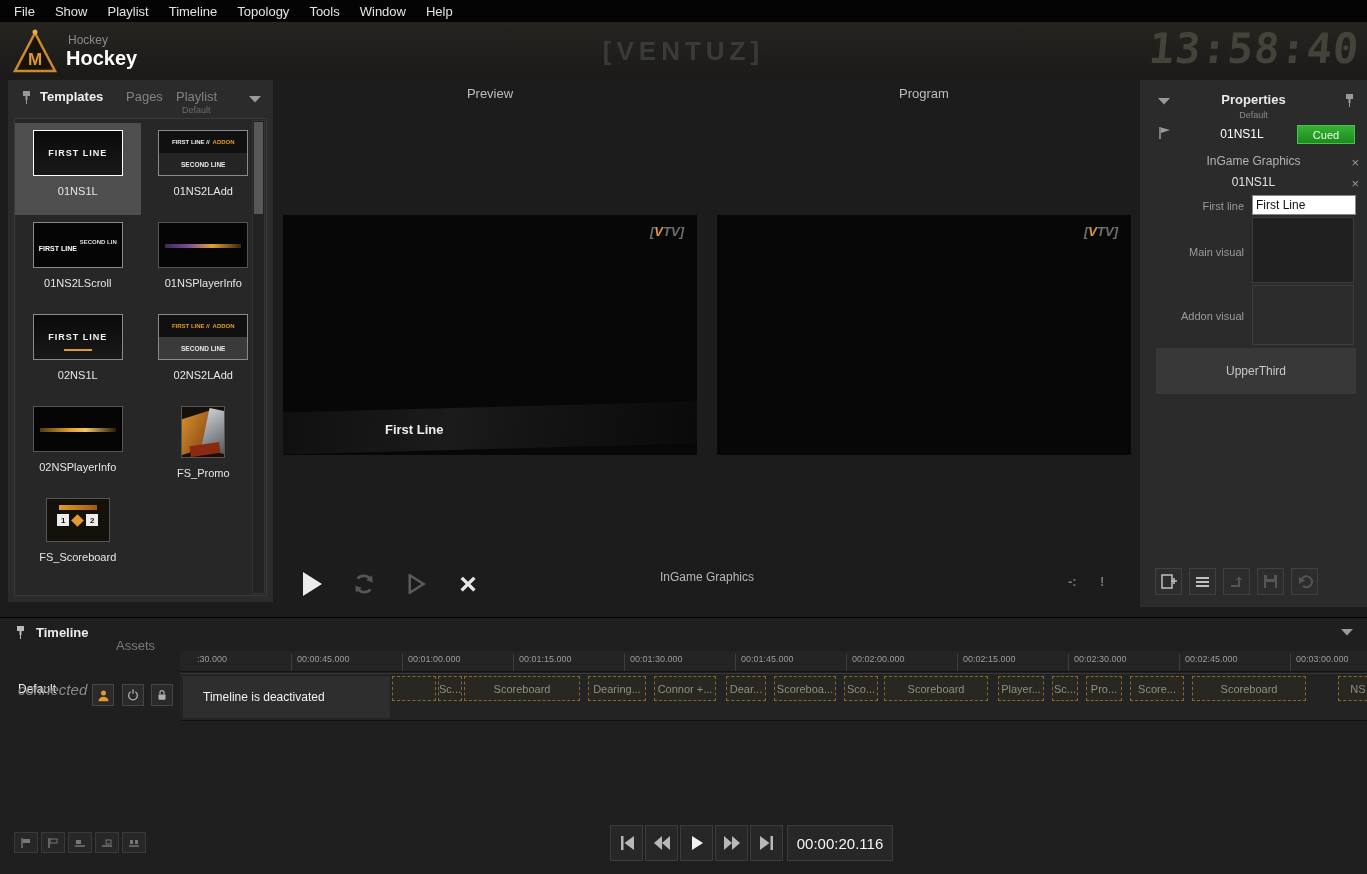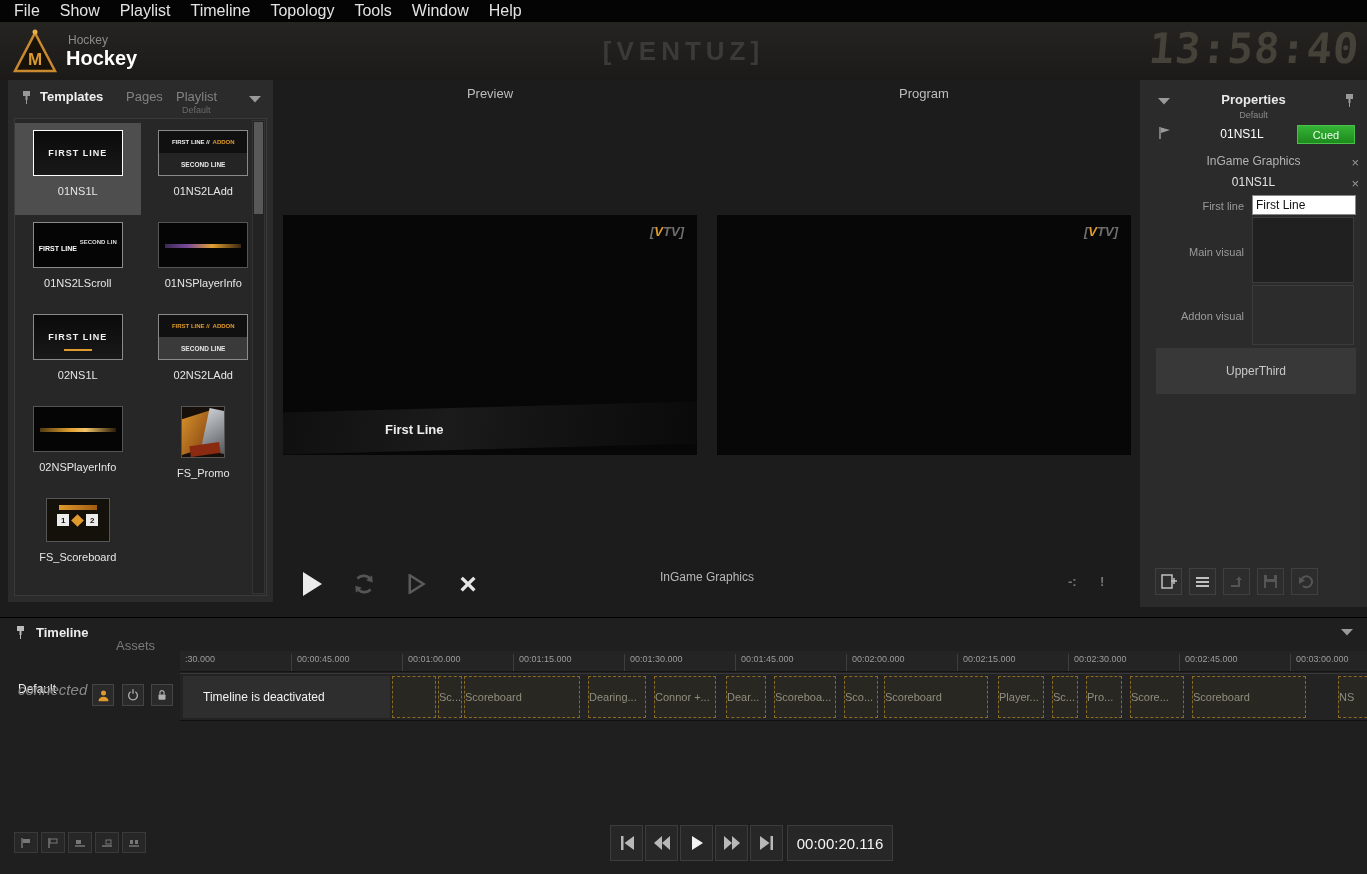--- a/index.html
+++ b/index.html
@@ -2,21 +2,21 @@
 <html><head>
 <meta charset="utf-8">
 <style>
   html,body{margin:0;padding:0;background:#000;}
   .app{position:relative;width:1367px;height:874px;background:#1c1c1c;overflow:hidden;
        font-family:"Liberation Sans",sans-serif;color:#ccc;}
 
   
   .menubar{position:absolute;top:0;left:0;right:0;height:22px;background:#040404;
            display:flex;align-items:center;padding-left:4px;}
-  .menubar span{padding:0 10px;font-size:16px;color:#e3e3e3;cursor:default;}
+  .menubar span{padding:0 10px;font-size:13px;color:#e3e3e3;cursor:default;}
 
   
   .header{position:absolute;top:22px;left:0;right:0;height:58px;
           background:linear-gradient(#262421,#1b1a18);}
   .logo{position:absolute;left:12px;top:5px;}
   .show-small{position:absolute;left:68px;top:11px;font-size:12px;color:#8b8b8b;}
   .show-big{position:absolute;left:66px;top:25px;font-size:20px;font-weight:bold;color:#fff;}
   .watermark{position:absolute;left:0;right:0;top:14px;text-align:center;
              font-size:26px;font-weight:bold;letter-spacing:5px;color:#3a3a38;}
   .clock{position:absolute;right:8px;top:2px;font-family:"DejaVu Sans Mono",monospace;
@@ -119,22 +119,22 @@
       font-size:9px;color:#9c9c9c;white-space:nowrap;}
   .track-head{position:absolute;left:0;top:55px;width:180px;height:48px;}
   .trk-name{position:absolute;left:18px;top:9px;font-size:12px;color:#f0f0f0;}
   .trk-status{position:absolute;left:18px;top:8px;font-size:15px;font-style:italic;color:#8a8a8a;}
   .trk-btn{position:absolute;top:11px;width:22px;height:22px;background:#2a2a2a;border:1px solid #454545;
            display:flex;align-items:center;justify-content:center;cursor:pointer;box-sizing:border-box;}
   .track-body{position:absolute;left:180px;top:55px;width:1187px;height:48px;background:#232323;
               border-top:1px solid #383838;border-bottom:1px solid #101010;box-sizing:border-box;overflow:hidden;}
   .deact{position:absolute;left:3px;top:2px;width:207px;height:42px;background:#2e2e2e;
          display:flex;align-items:center;padding-left:20px;font-size:12px;color:#f2f2f2;box-sizing:border-box;}
-  .clip{position:absolute;top:2px;height:42px;border:1px dashed #8a6a22;background:rgba(130,95,25,0.07);
-        color:#8f8f7e;font-size:11px;display:flex;align-items:center;justify-content:flex-start;
+  .clip{position:absolute;top:2px;height:25px;border:1px dashed #8a6a22;background:rgba(130,95,25,0.07);
+        color:#8f8f7e;font-size:11px;display:flex;align-items:center;justify-content:center;
         overflow:hidden;white-space:nowrap;box-sizing:border-box;cursor:pointer;}
   .tl-tools{position:absolute;left:14px;top:214px;display:flex;gap:3px;}
   .tool-btn{width:24px;height:21px;background:#272727;border:1px solid #3a3a3a;display:flex;
             align-items:center;justify-content:center;cursor:pointer;box-sizing:border-box;}
   .tl-transport{position:absolute;left:610px;top:207px;display:flex;gap:2px;}
   .tp-btn{width:33px;height:36px;background:#272727;border:1px solid #3c3c3c;display:flex;
           align-items:center;justify-content:center;cursor:pointer;box-sizing:border-box;}
   .timecode{width:106px;height:36px;background:#272727;border:1px solid #3c3c3c;display:flex;
             align-items:center;justify-content:center;font-size:15px;color:#f5f5f5;box-sizing:border-box;margin-left:2px;}
 </style>
@@ -394,21 +394,21 @@
         <rect x="4.5" y="6" width="2" height="4" fill="#bbb"></rect>
         <line x1="5.5" y1="10" x2="5.5" y2="14" stroke="#bbb"></line>
       </svg>
     <span class="tl-tab1">Timeline</span>
     <span class="tl-tab2">Assets</span>
     <svg class="pinbtn" style="right:14px;top:11px" width="12" height="7" viewBox="0 0 12 7">
         <polygon points="0,0 12,0 6,6.5" fill="#9a9a9a"></polygon>
       </svg>
 
     <div class="ruler">
-      <span class="rl" style="left:0px;border-left:none">:30.000</span>
+      <span class="rl" style="left:12px;border-left:none">:30.000</span>
       <span class="rl" style="left:111px">00:00:45.000</span>
       <span class="rl" style="left:222px">00:01:00.000</span>
       <span class="rl" style="left:333px">00:01:15.000</span>
       <span class="rl" style="left:444px">00:01:30.000</span>
       <span class="rl" style="left:555px">00:01:45.000</span>
       <span class="rl" style="left:666px">00:02:00.000</span>
       <span class="rl" style="left:777px">00:02:15.000</span>
       <span class="rl" style="left:888px">00:02:30.000</span>
       <span class="rl" style="left:999px">00:02:45.000</span>
       <span class="rl" style="left:1110px">00:03:00.000</span>

